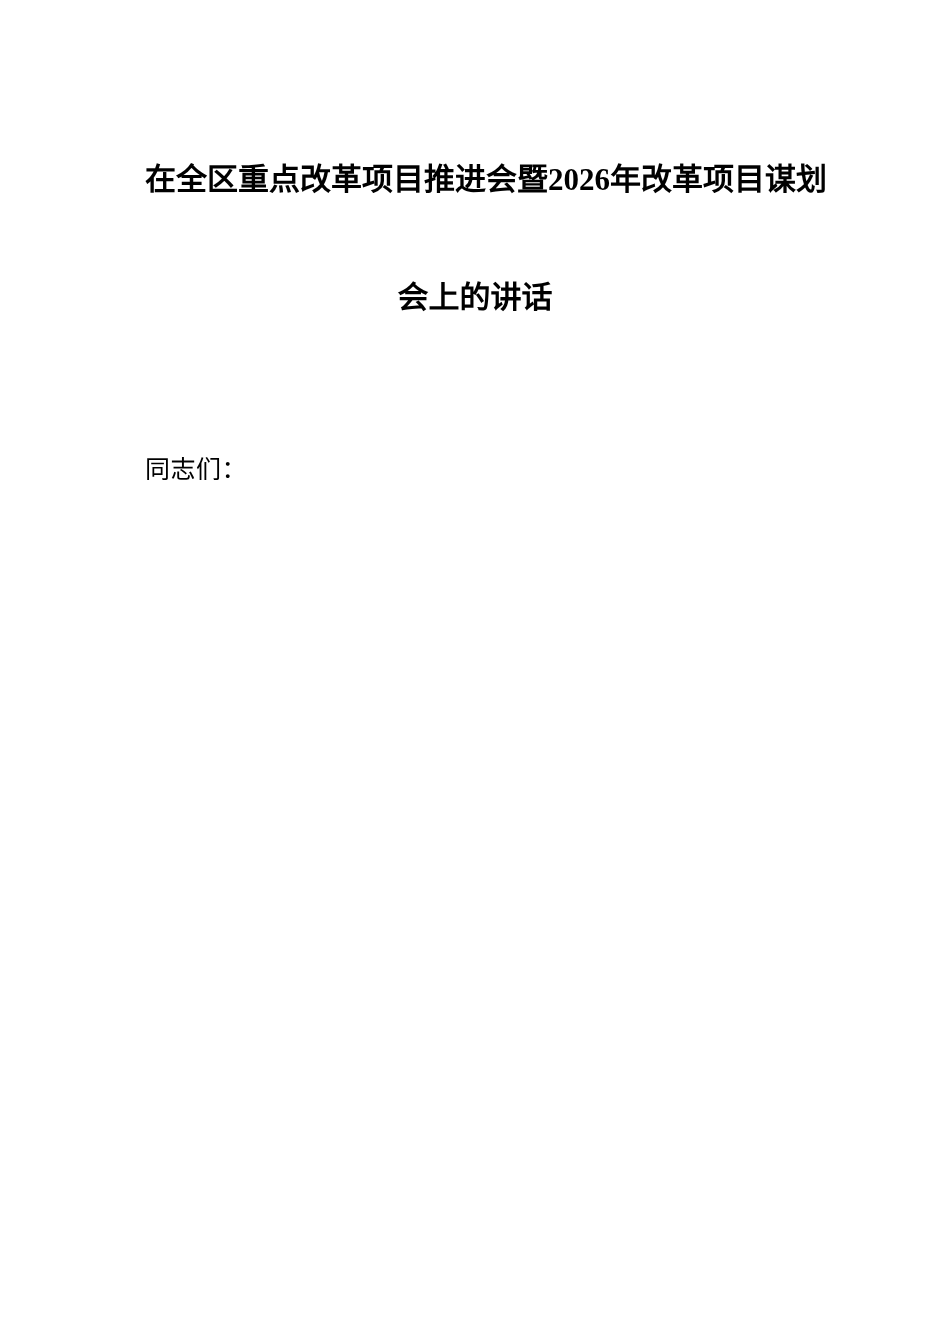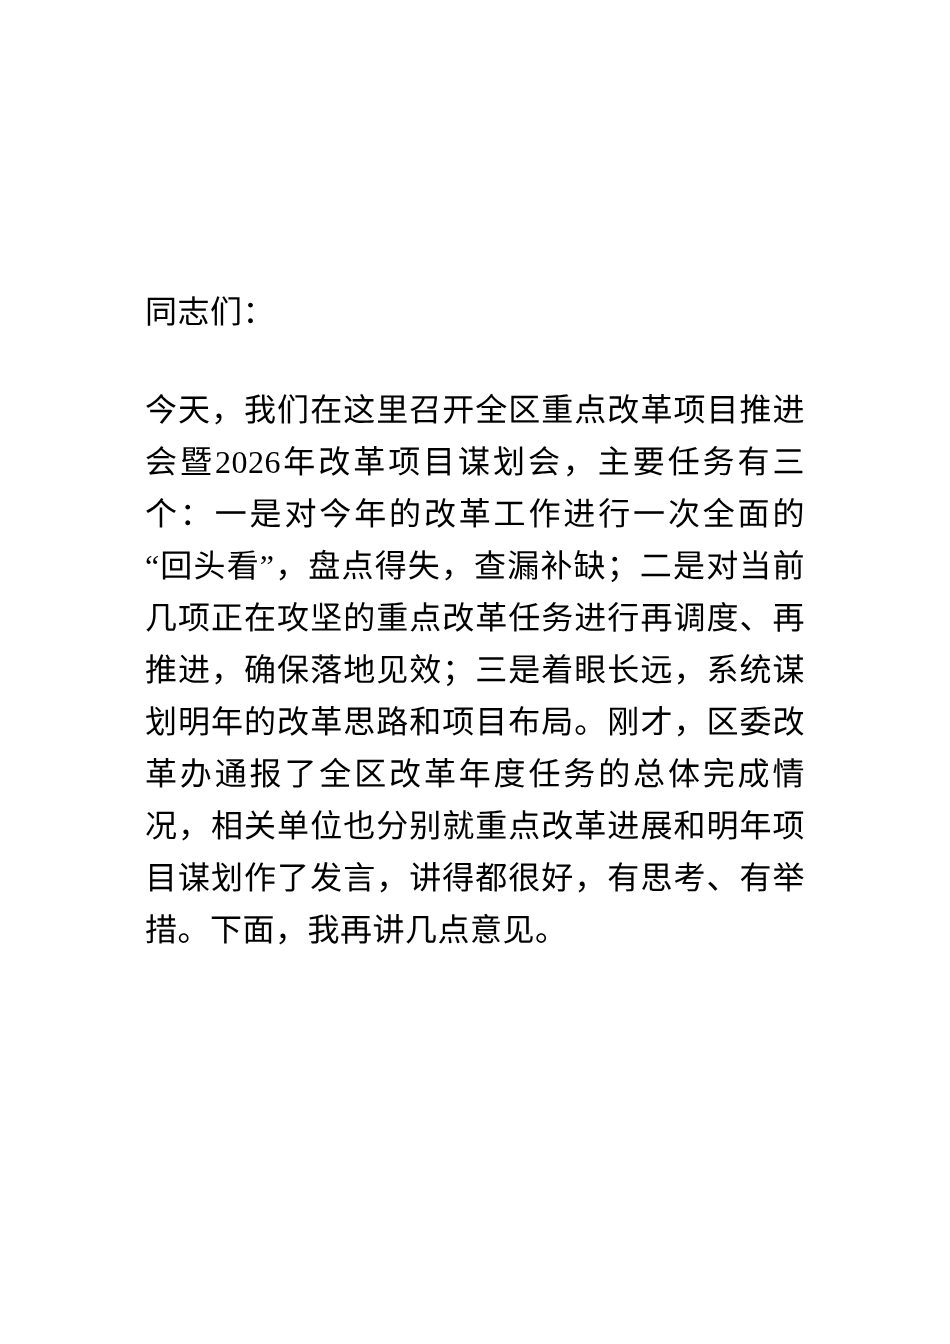--- a/index.html
+++ b/index.html
@@ -26,40 +26,43 @@
   }
   .title-line {
     line-height: 40px;
     white-space: nowrap;
   }
   .title-line.line2 {
     margin-top: 78px;
   }
   .doc-body {
     margin-top: 126px;
-    font-size: 32px;
+    font-size: 25px;
     line-height: 52px;
     text-align: justify;
     letter-spacing: 0.5px;
   }
   .para {
     margin: 0;
     word-break: break-all;
   }
   .para + .para {
     margin-top: 46px;
   }
   .para.salutation {
     text-align: left;
   }
 </style>
 </head>
 <body>
 
 <div class="page">
 
+  <div class="doc-title">
+    <div class="title-line line1">在全区重点改革项目推进会暨2026年改革项目谋划</div>
+    <div class="title-line line2">会上的讲话</div>
+  </div>
 
   <div class="doc-body">
     <p class="para salutation">同志们：</p>
-    <p class="para body-text">今天，我们在这里召开全区重点改革项目推进会暨2026年改革项目谋划会，主要任务有三个：一是对今年的改革工作进行一次全面的“回头看”，盘点得失，查漏补缺；二是对当前几项正在攻坚的重点改革任务进行再调度、再推进，确保落地见效；三是着眼长远，系统谋划明年的改革思路和项目布局。刚才，区委改革办通报了全区改革年度任务的总体完成情况，相关单位也分别就重点改革进展和明年项目谋划作了发言，讲得都很好，有思考、有举措。下面，我再讲几点意见。</p>
   </div>
 
 </div>
 
 </body></html>

